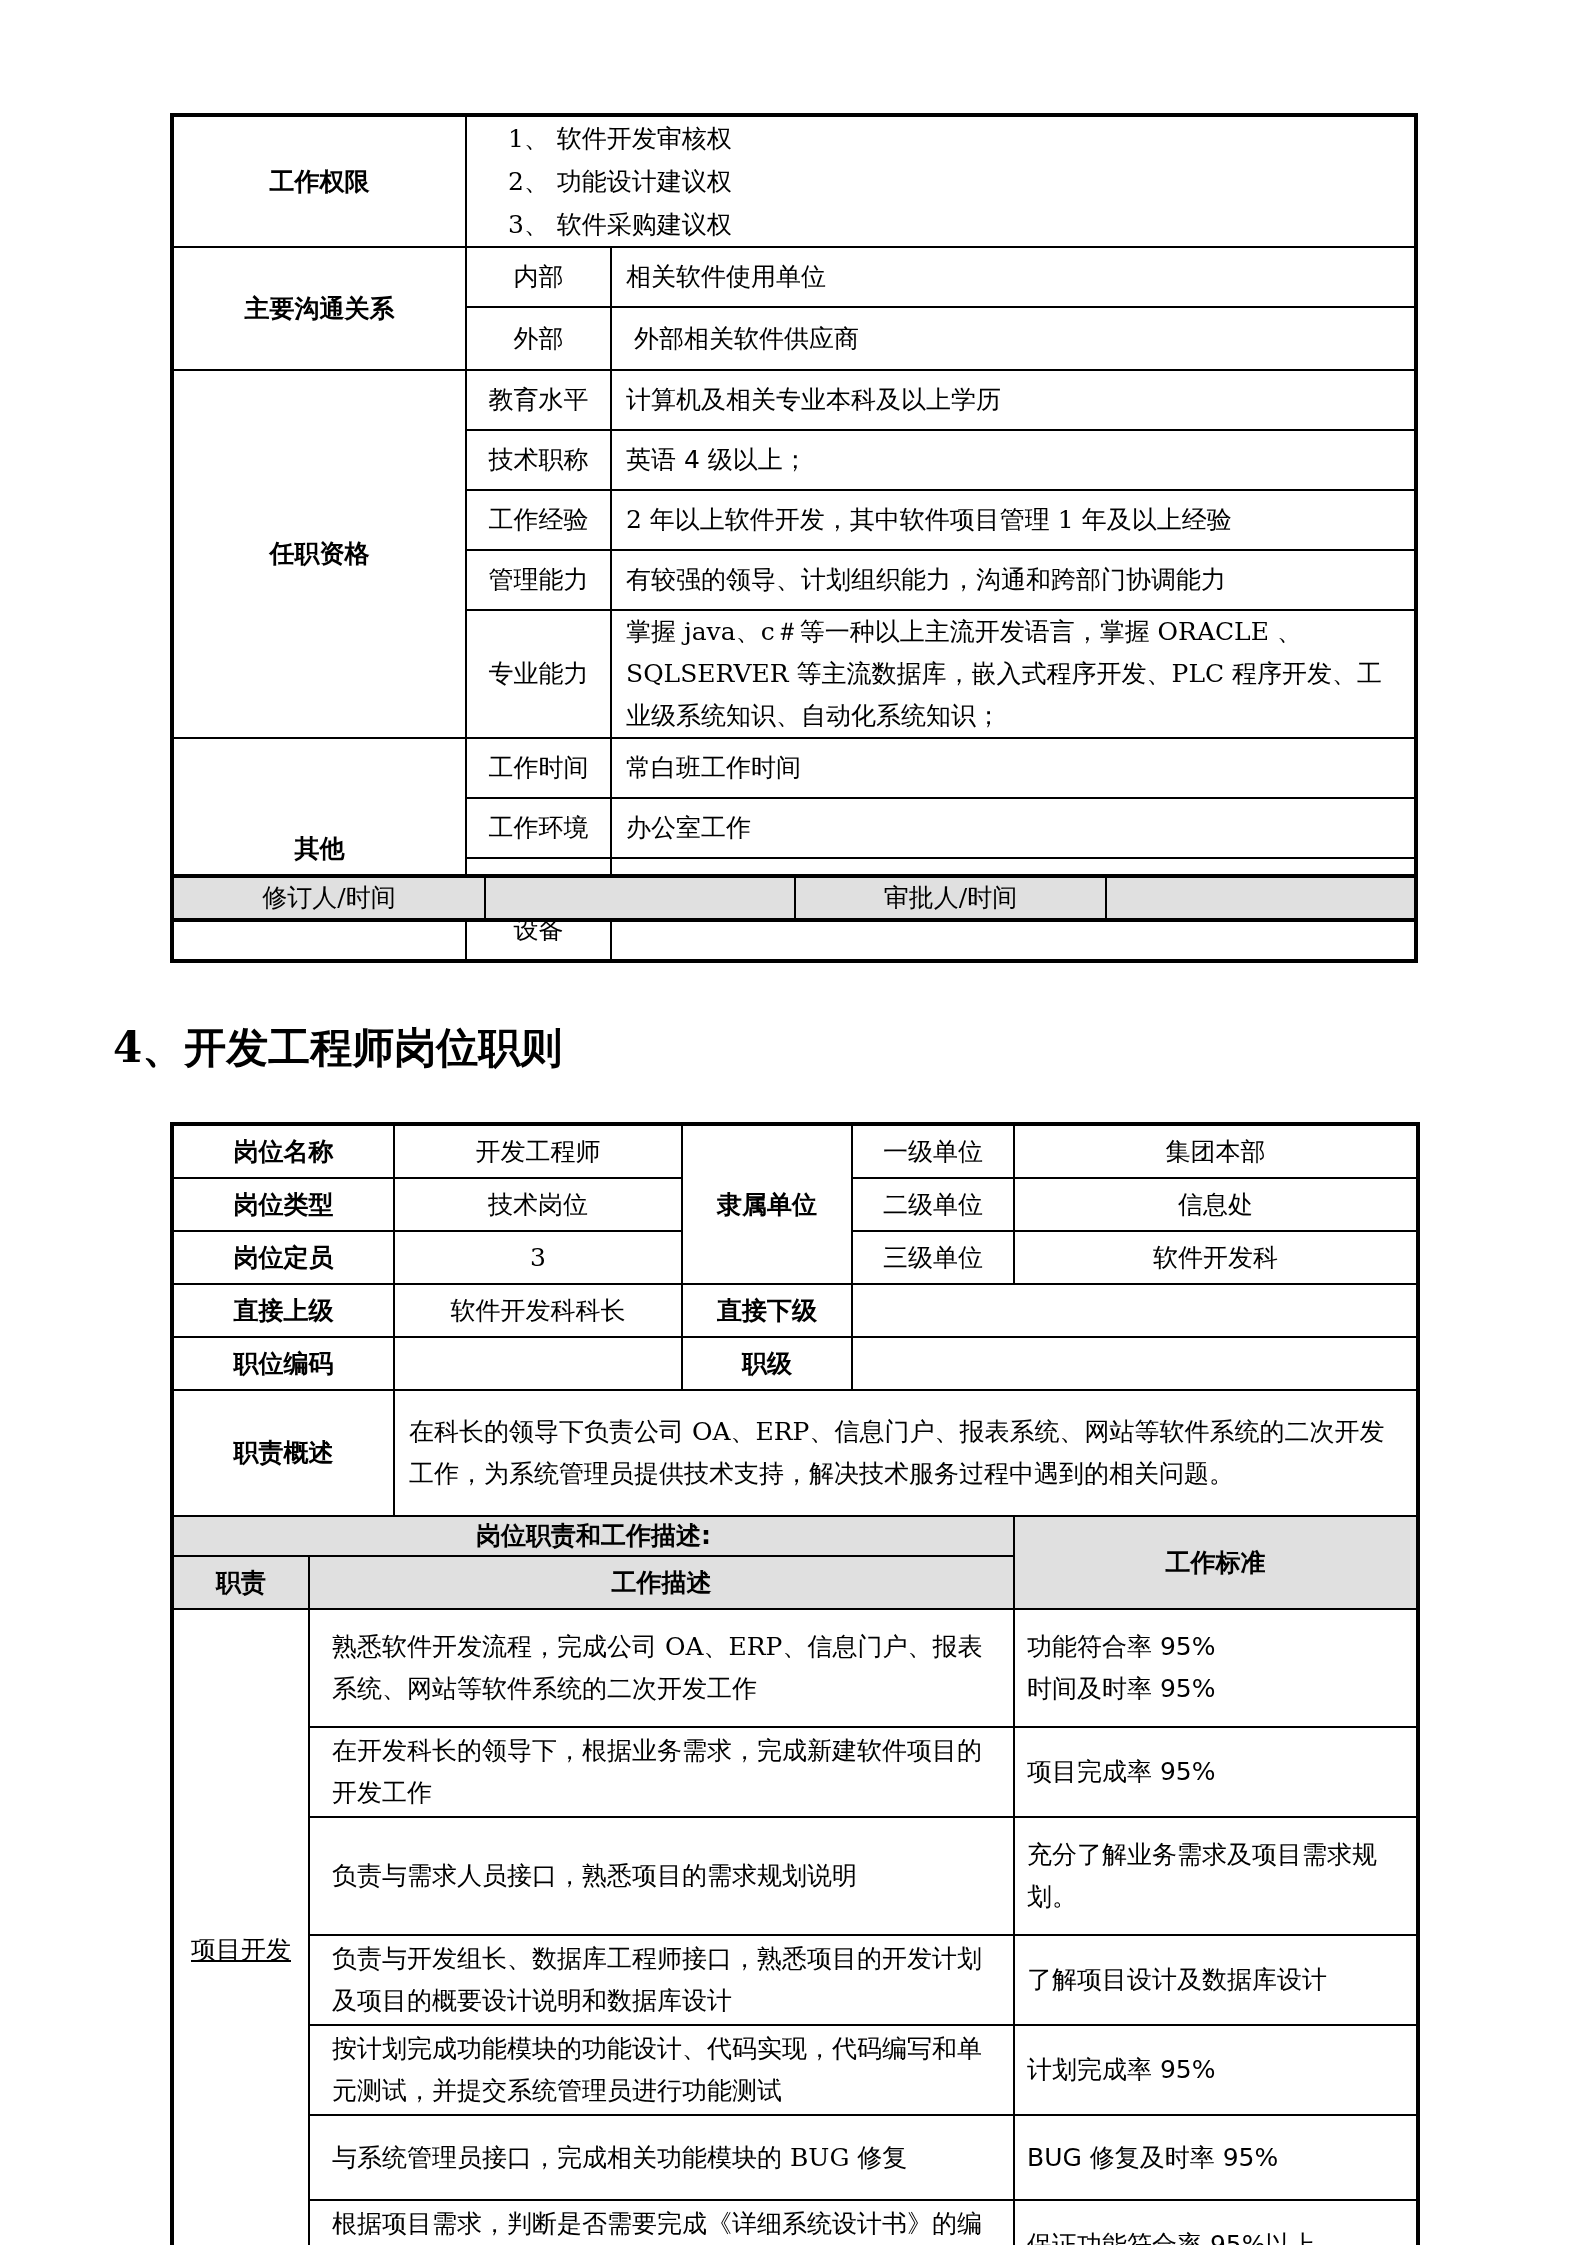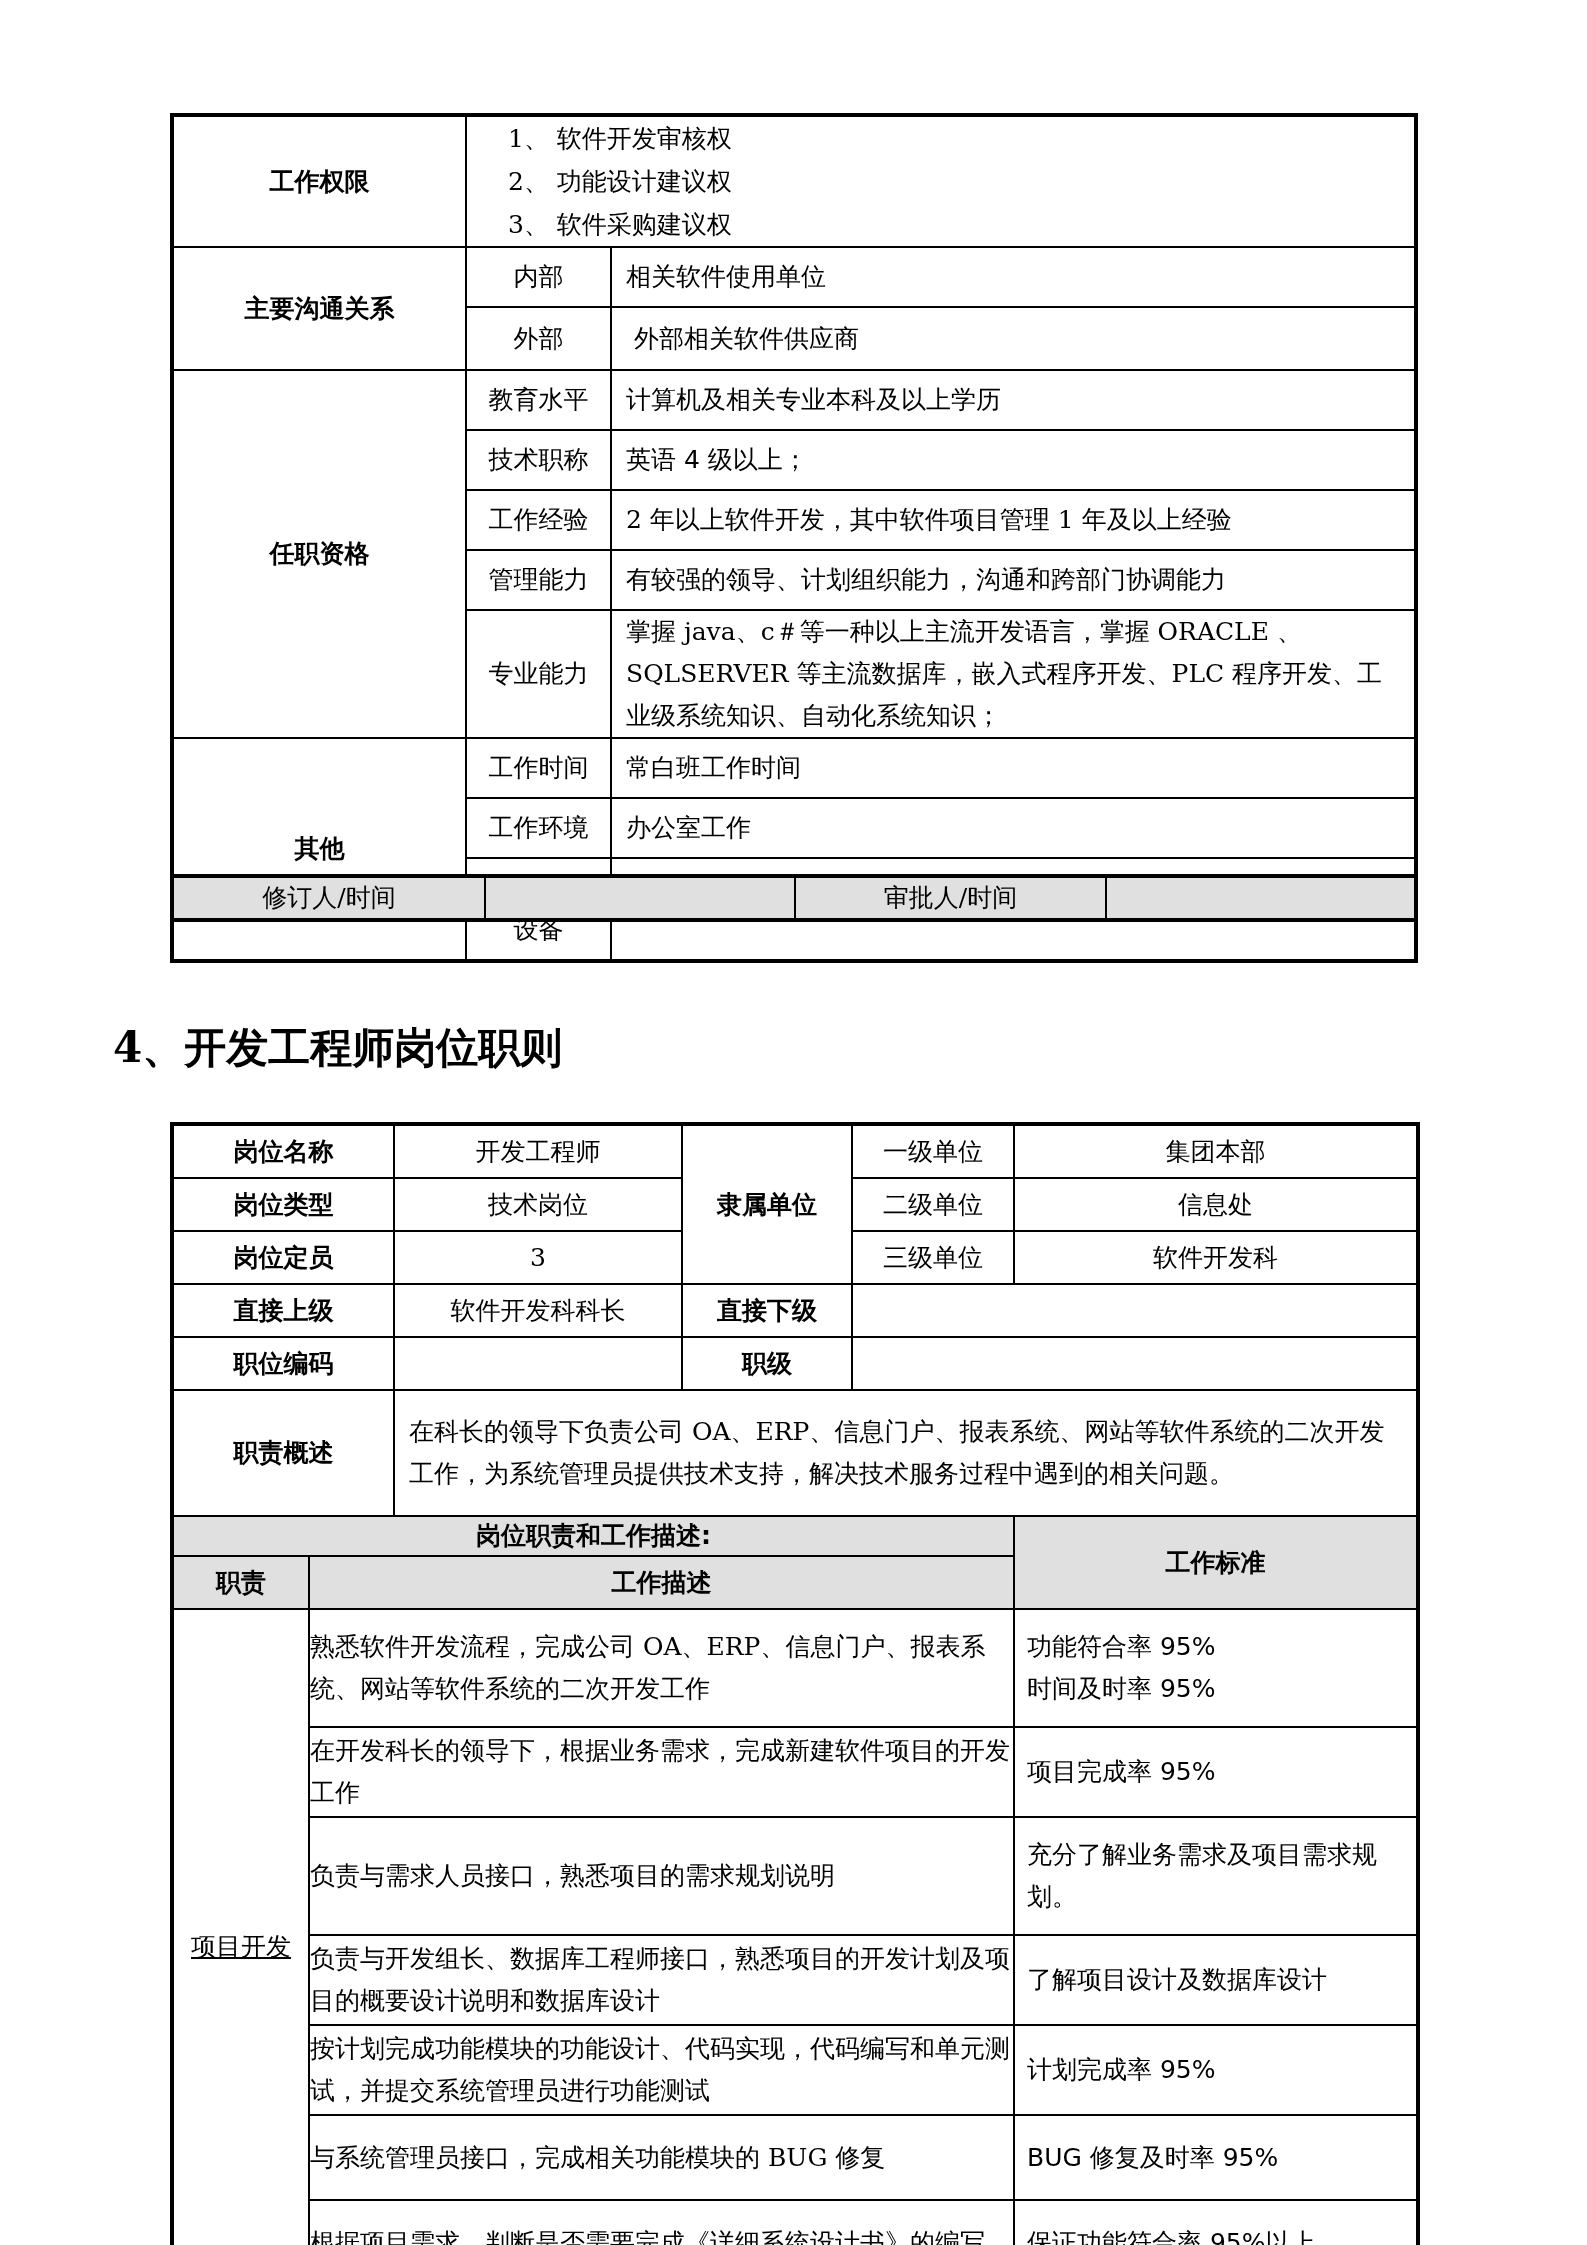--- a/index.html
+++ b/index.html
@@ -31,21 +31,21 @@
     font-family: "DejaVu Serif", "Liberation Serif", serif;
   }
 
   
   #t2 { left: 172px; top: 1124px; width: 1244px; }
   #t2 td { height: 51px; }
   #t2 td.c-label { font-weight: bold; text-align: center; font-family: "DejaVu Sans", "Liberation Sans", sans-serif; }
   #t2 td.c-val { text-align: center; }
   #t2 td.multi { line-height: 42px; padding: 20px 14px; }
   #t2 td.std { font-family: "DejaVu Sans", "Liberation Sans", sans-serif; line-height: 42px; padding: 16px 12px; }
-  #t2 td.desc { padding: 2px 0; line-height: 42px; border-radius: 11px; }
+  #t2 td.desc { padding: 2px 22px; line-height: 42px; border-radius: 11px; }
   #t2 td.gray-h { background: #e0e0e0; font-weight: bold; text-align: center; font-family: "DejaVu Sans", "Liberation Sans", sans-serif; }
 </style>
 </head>
 <body>
 
 <table id="t1" class="outer-thick">
   <colgroup>
       <col style="width:293px">
       <col style="width:145px">
       <col>

